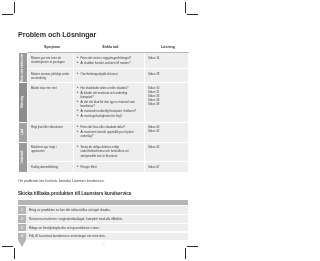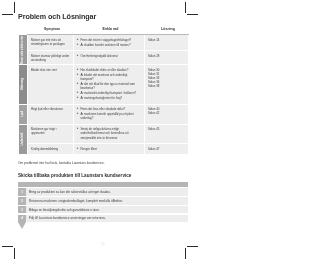--- a/index.html
+++ b/index.html
@@ -40,21 +40,21 @@
     top: 10px;
     width: 170px;
     height: 238px;
   }
 
   .page-title {
     font-size: 7.2px;
     font-weight: bold;
     color: #2e2e2e;
     letter-spacing: -0.1px;
-    margin: 2px 0 6px 0;
+    margin: 20px 0 6px 0;
   }
 
   
   .tbl {
     width: 170px;
     border-collapse: collapse;
     table-layout: fixed;
   }
   .tbl col.c-cat { width: 9px; }
   .tbl col.c-sym { width: 46px; }

